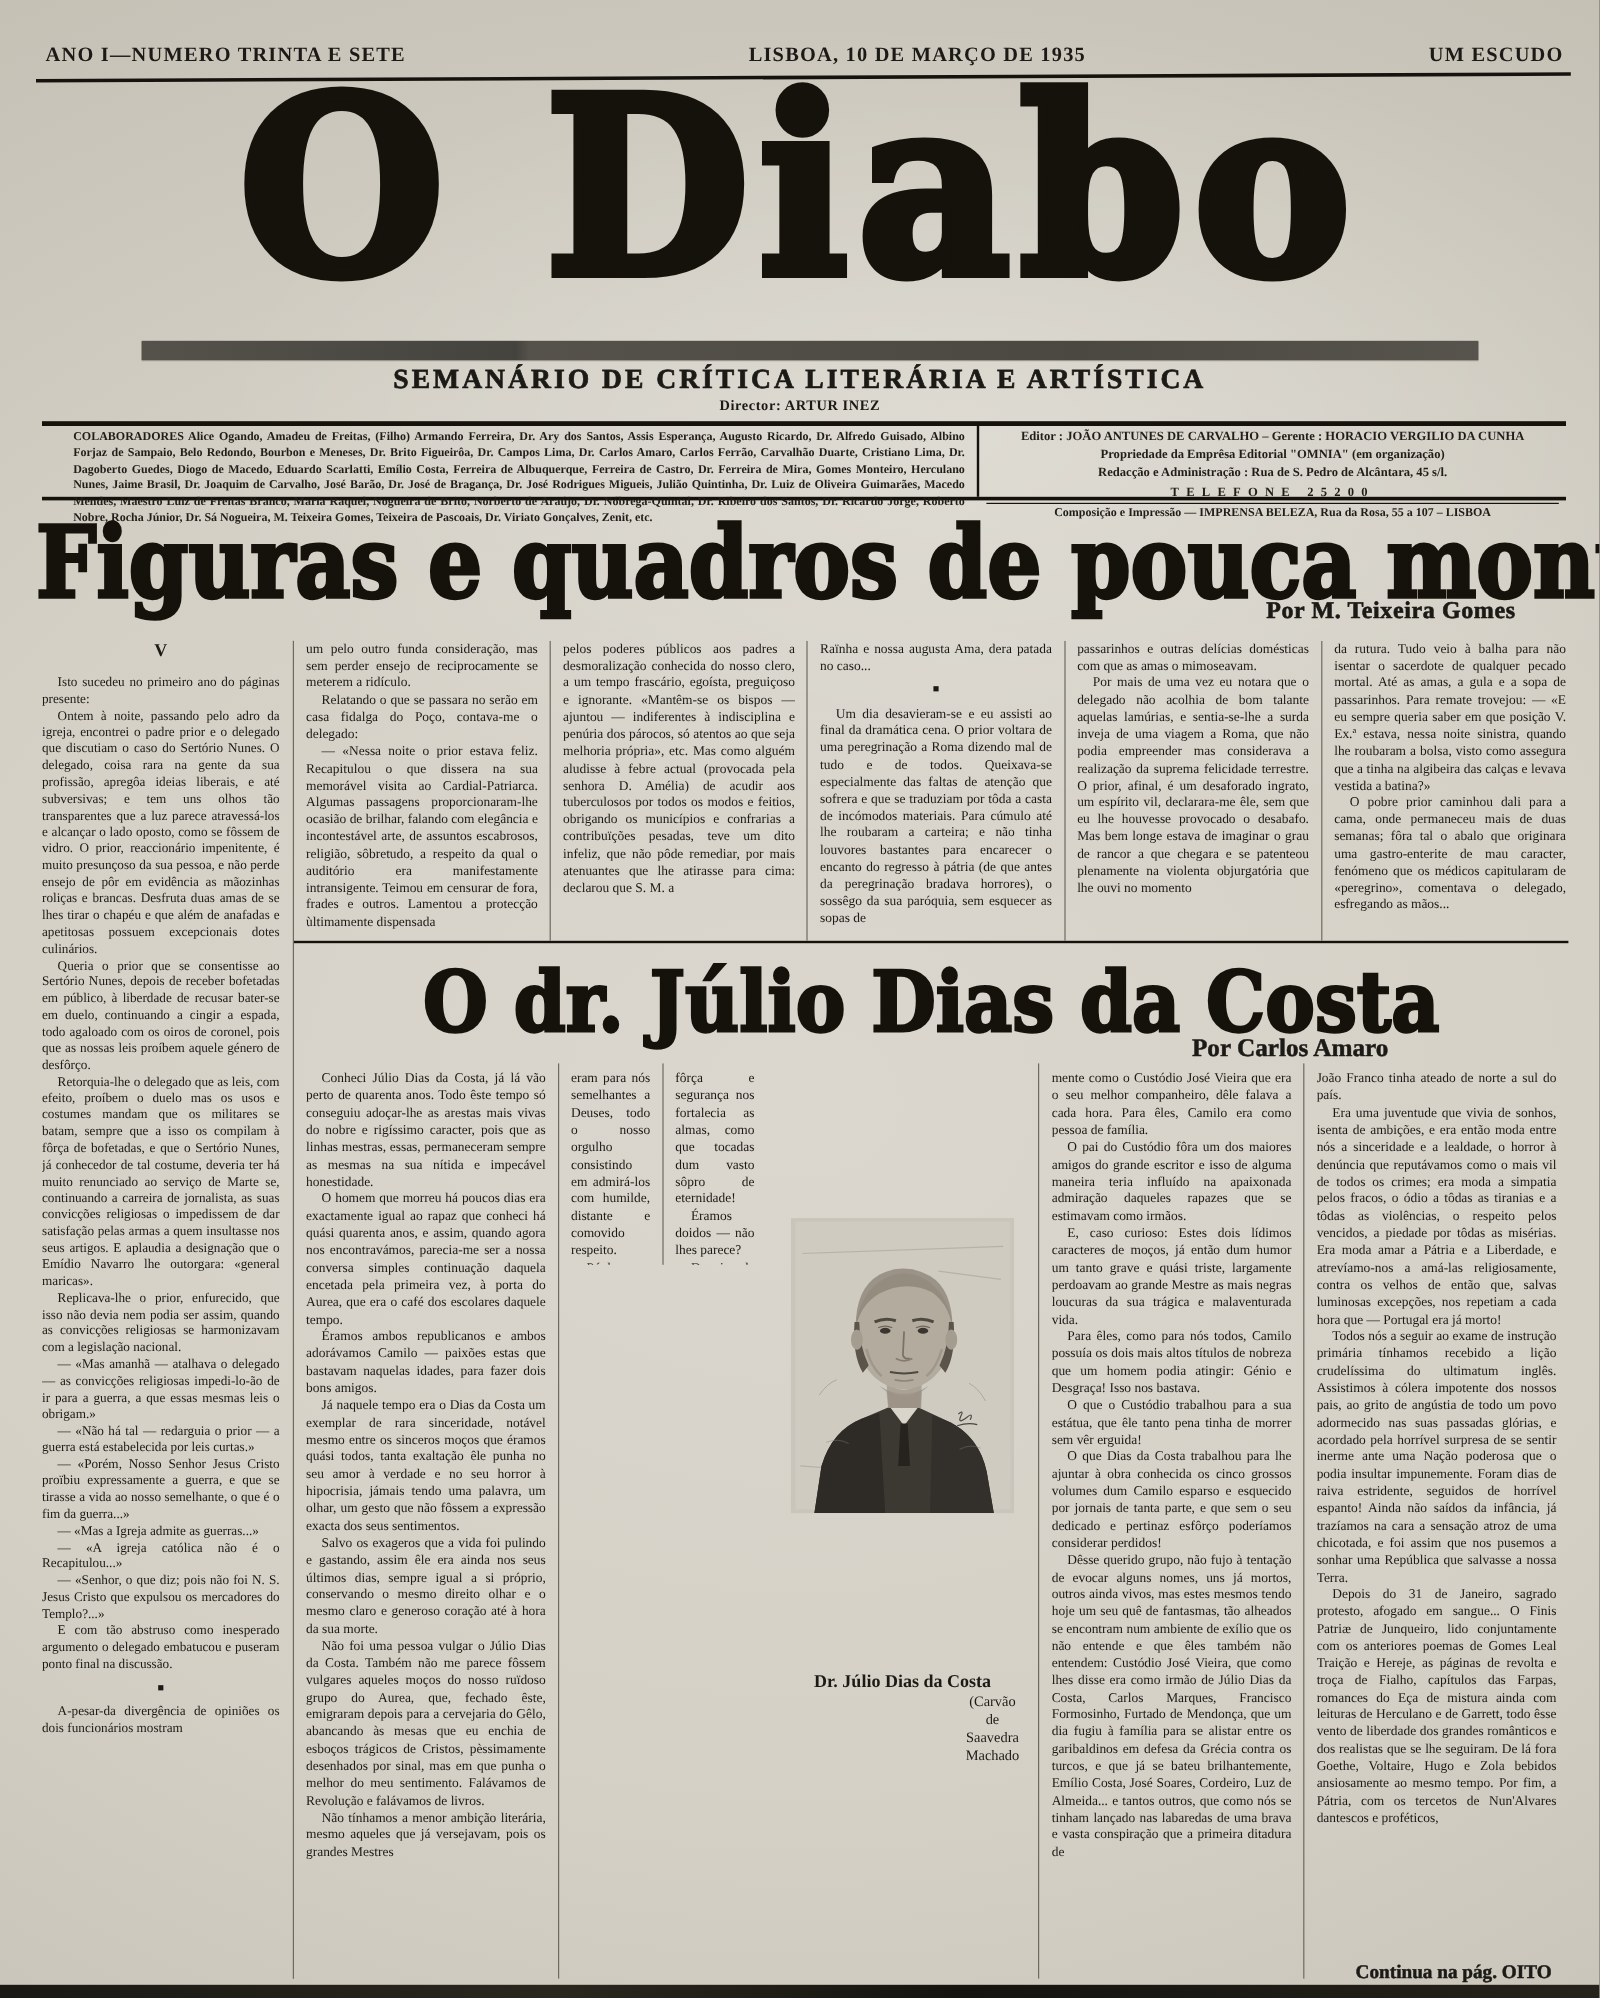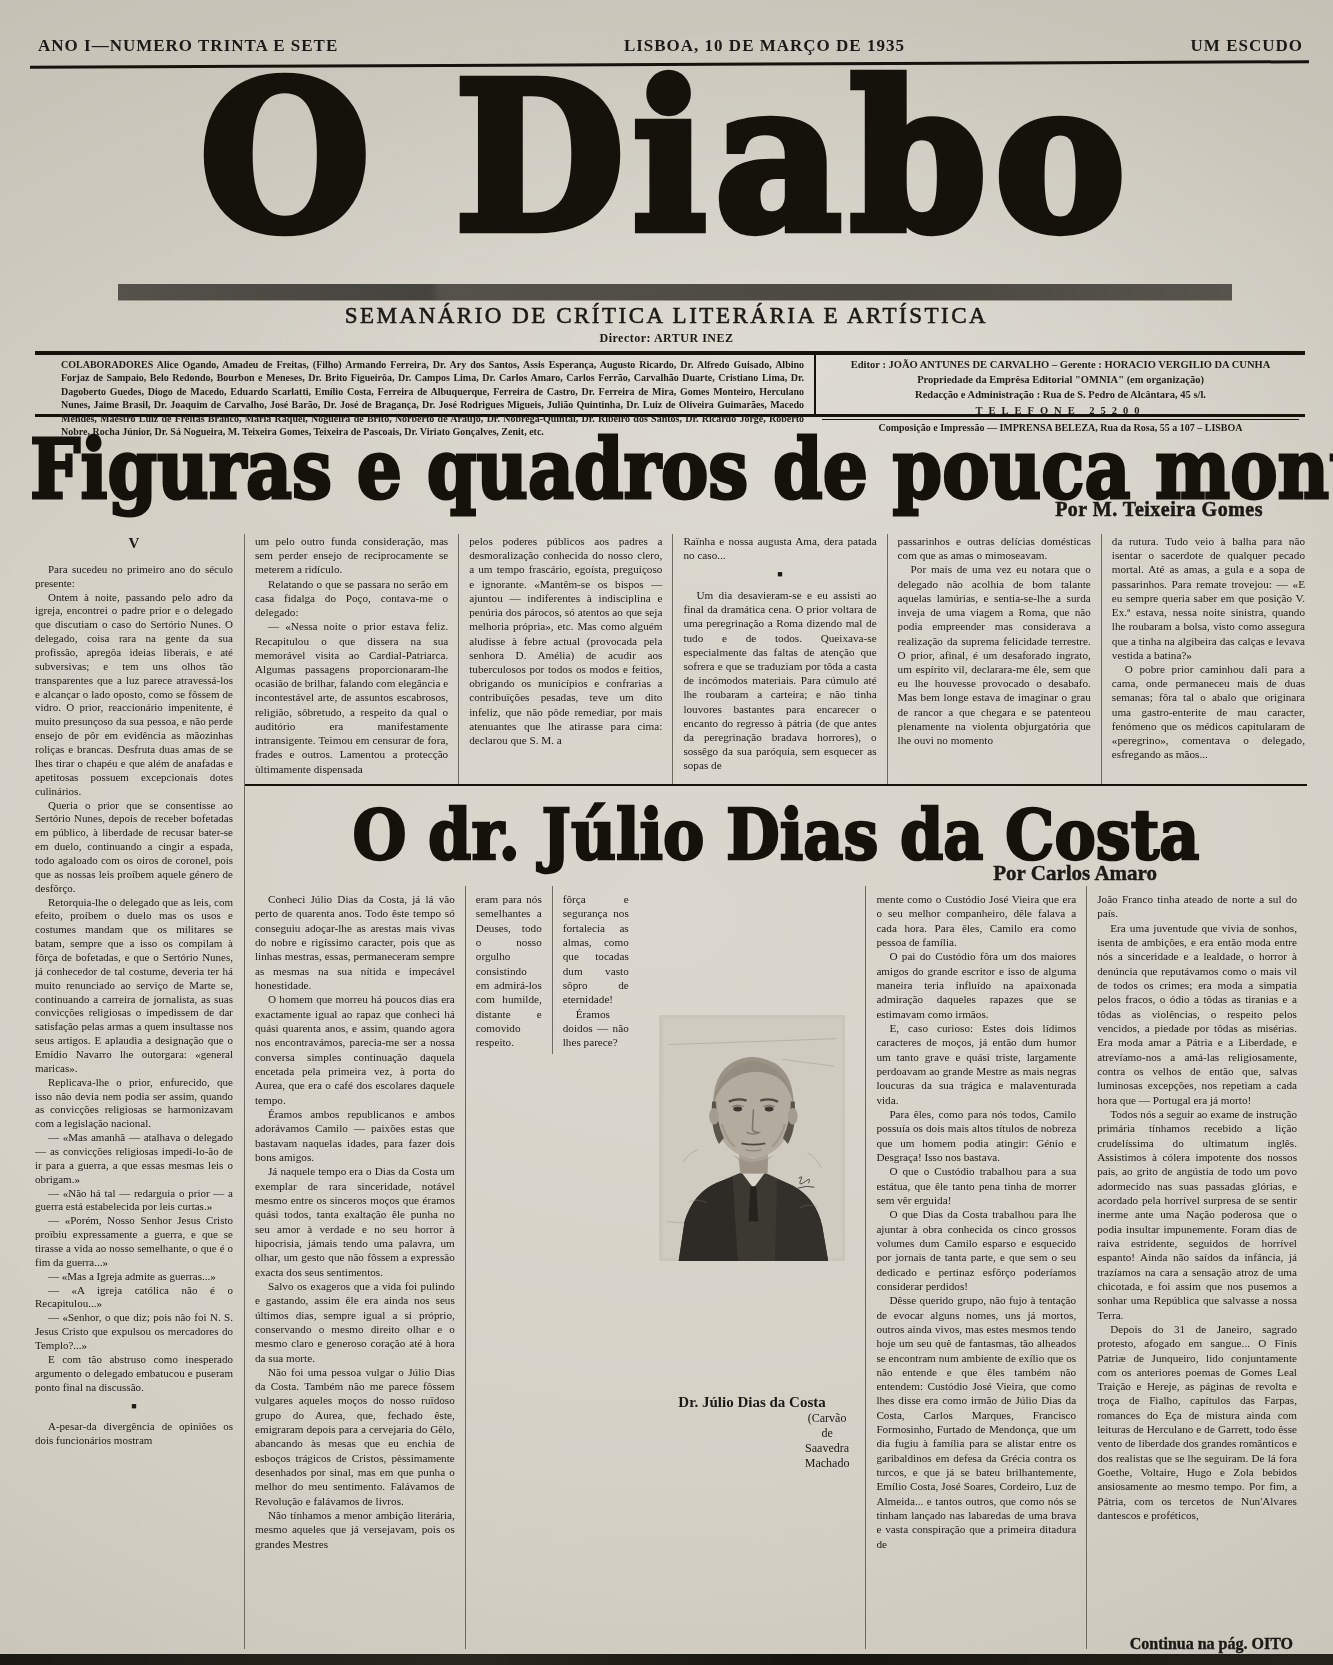--- a/index.html
+++ b/index.html
@@ -20,21 +20,21 @@
     background:#16130e; transform:rotate(-.25deg); }
   
   .masthead{ position:absolute; top:52px; left:0; right:0; text-align:center;
     font-family:"DejaVu Serif","Liberation Serif",serif; font-weight:bold;
     font-size:196px; line-height:1.04; letter-spacing:8px; color:#15120c;
     -webkit-text-stroke:8px #15120c; transform:scaleY(1.04); transform-origin:center top; }
   .masthead-bar{ position:absolute; top:284px; left:118px; width:1114px; height:16px;
     background:linear-gradient(90deg,#54524b 0%,#45433d 28%, #54524b 29%, #4a4841 70%, #56544d 100%);
     box-shadow:0 1px 0 #9a968c; }
   .subtitle{ position:absolute; top:303px; left:0; right:0; text-align:center;
-    font-weight:normal; font-size:23px; letter-spacing:2.5px; -webkit-text-stroke:.6px #1c1a16; }
+    font-weight:bold; font-size:23px; letter-spacing:2.5px; -webkit-text-stroke:.6px #1c1a16; }
   .director{ position:absolute; top:331px; left:0; right:0; text-align:center;
     font-weight:bold; font-size:12px; letter-spacing:.5px; }
   
   .staffblock{ position:absolute; top:351px; left:35px; right:28px; height:66px;
     border-top:4px solid #15120c; border-bottom:3px solid #15120c; display:flex; }
   .collab{ width:61.5%; padding:3px 10px 2px 26px; border-right:2px solid #15120c;
     font-size:10px; line-height:1.34; text-align:justify; font-weight:bold; color:#211e19; }
   .admin{ width:38.5%; padding:2px 6px 1px; font-size:10.5px; font-weight:bold;
     text-align:center; line-height:1.45; color:#211e19; }
   .admin .tel{ letter-spacing:6px; }
@@ -115,21 +115,21 @@
   </div>
 
   <div class="headline1">Figuras e quadros de pouca monta</div>
   <div class="byline1">Por M. Teixeira Gomes</div>
 
   <div class="bodyarea article">
 
     <div class="col1">
       <div class="section-mark">V</div>
       <div>
-          <p>Para sucedeu no primeiro ano do século presente:</p>
+          <p>Isto sucedeu no primeiro ano do páginas presente:</p>
           <p>Ontem à noite, passando pelo adro da igreja, encontrei o padre prior e o delegado que discutiam o caso do Sertório Nunes. O delegado, coisa rara na gente da sua profissão, apregôa ideias liberais, e até subversivas; e tem uns olhos tão transparentes que a luz parece atravessá-los e alcançar o lado oposto, como se fôssem de vidro. O prior, reaccionário impenitente, é muito presunçoso da sua pessoa, e não perde ensejo de pôr em evidência as mãozinhas roliças e brancas. Desfruta duas amas de se lhes tirar o chapéu e que além de anafadas e apetitosas possuem excepcionais dotes culinários.</p>
           <p>Queria o prior que se consentisse ao Sertório Nunes, depois de receber bofetadas em público, à liberdade de recusar bater-se em duelo, continuando a cingir a espada, todo agaloado com os oiros de coronel, pois que as nossas leis proíbem aquele género de desfôrço.</p>
           <p>Retorquia-lhe o delegado que as leis, com efeito, proíbem o duelo mas os usos e costumes mandam que os militares se batam, sempre que a isso os compilam à fôrça de bofetadas, e que o Sertório Nunes, já conhecedor de tal costume, deveria ter há muito renunciado ao serviço de Marte se, continuando a carreira de jornalista, as suas convicções religiosas o impedissem de dar satisfação pelas armas a quem insultasse nos seus artigos. E aplaudia a designação que o Emídio Navarro lhe outorgara: «general maricas».</p>
           <p>Replicava-lhe o prior, enfurecido, que isso não devia nem podia ser assim, quando as convicções religiosas se harmonizavam com a legislação nacional.</p>
           <p>— «Mas amanhã — atalhava o delegado — as convicções religiosas impedi-lo-ão de ir para a guerra, a que essas mesmas leis o obrigam.»</p>
           <p>— «Não há tal — redarguia o prior — a guerra está estabelecida por leis curtas.»</p>
           <p>— «Porém, Nosso Senhor Jesus Cristo proïbiu expressamente a guerra, e que se tirasse a vida ao nosso semelhante, o que é o fim da guerra...»</p>
           <p>— «Mas a Igreja admite as guerras...»</p>
           <p>— «A igreja católica não é o Recapitulou...»</p>
           <p>— «Senhor, o que diz; pois não foi N. S. Jesus Cristo que expulsou os mercadores do Templo?...»</p>

